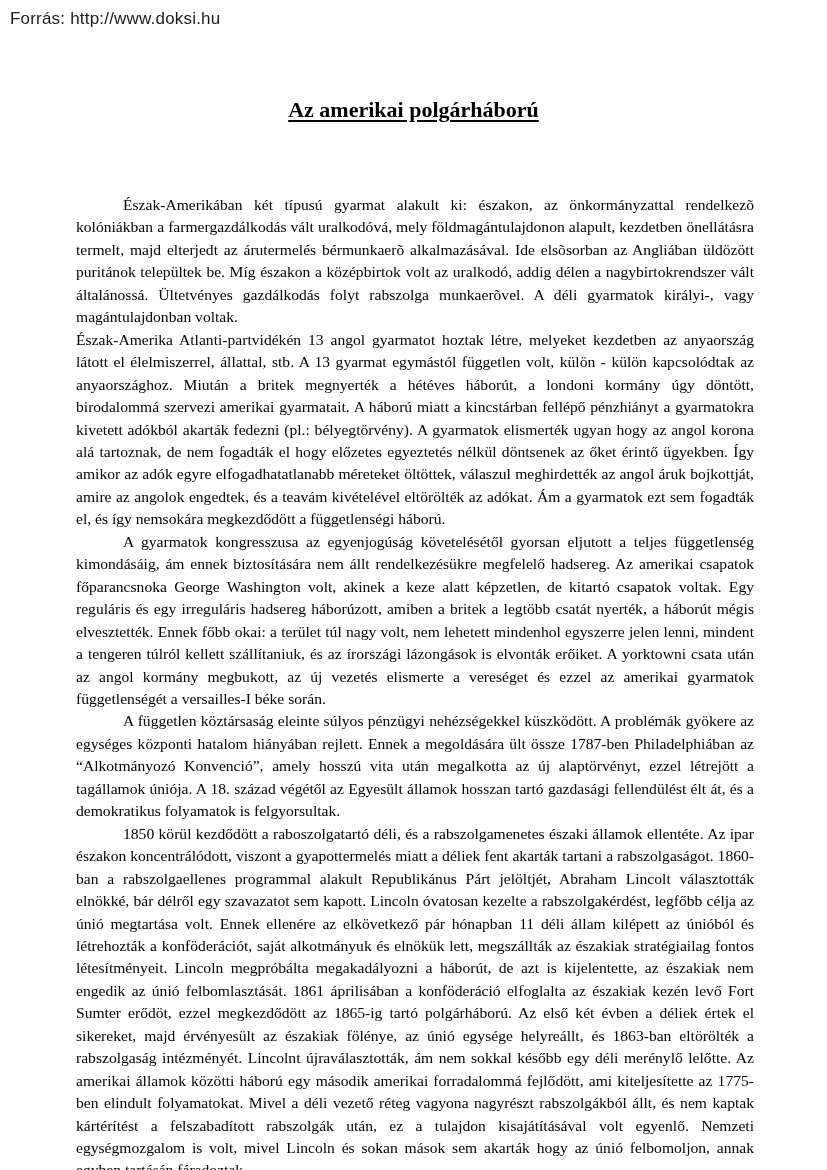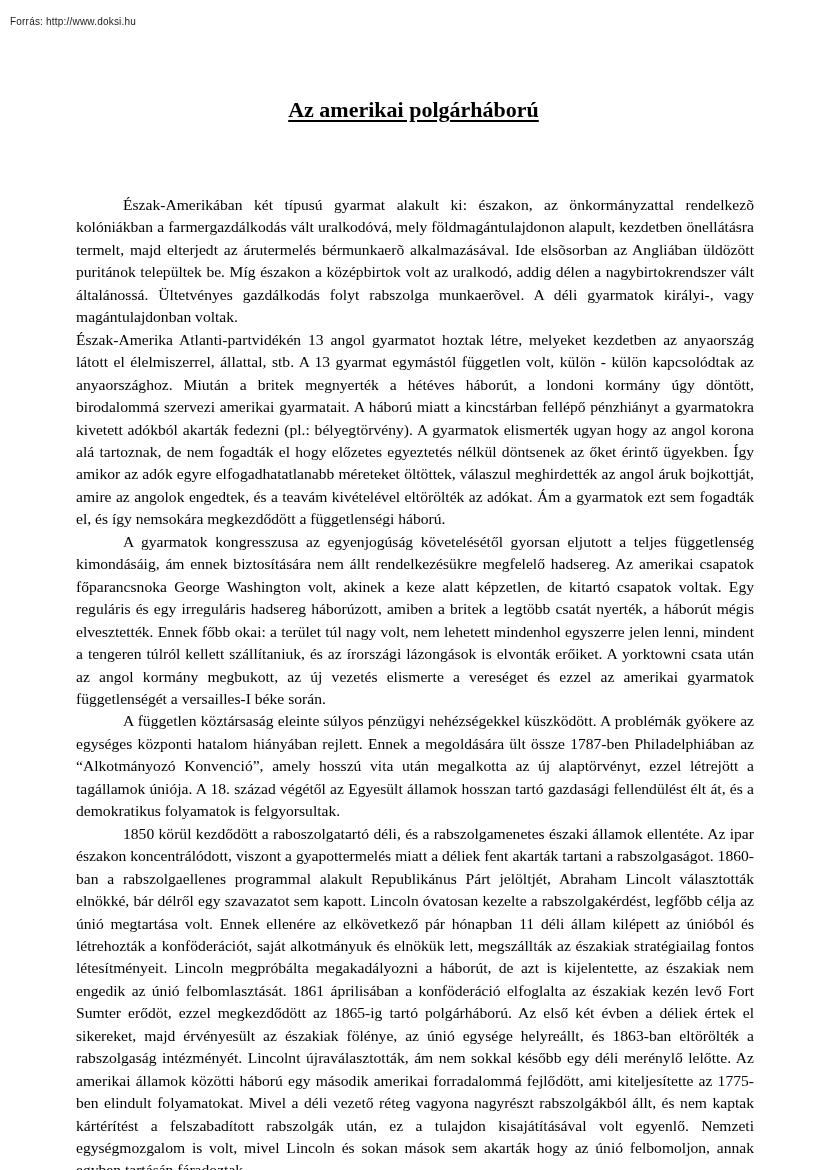--- a/index.html
+++ b/index.html
@@ -11,24 +11,24 @@
     position: relative;
     width: 827px;
     height: 1170px;
     background: #ffffff;
     color: #000000;
     overflow: hidden;
     box-sizing: border-box;
   }
   .source-line {
     position: absolute;
-    top: 16px;
+    top: 9px;
     left: 10px;
     font-family: "Liberation Sans", sans-serif;
-    font-size: 10px;
+    font-size: 17px;
     color: #1a1a1a;
     letter-spacing: 0.2px;
   }
   .doc-title {
     position: absolute;
     top: 97px;
     left: 0;
     width: 100%;
     margin: 0;
     text-align: center;

